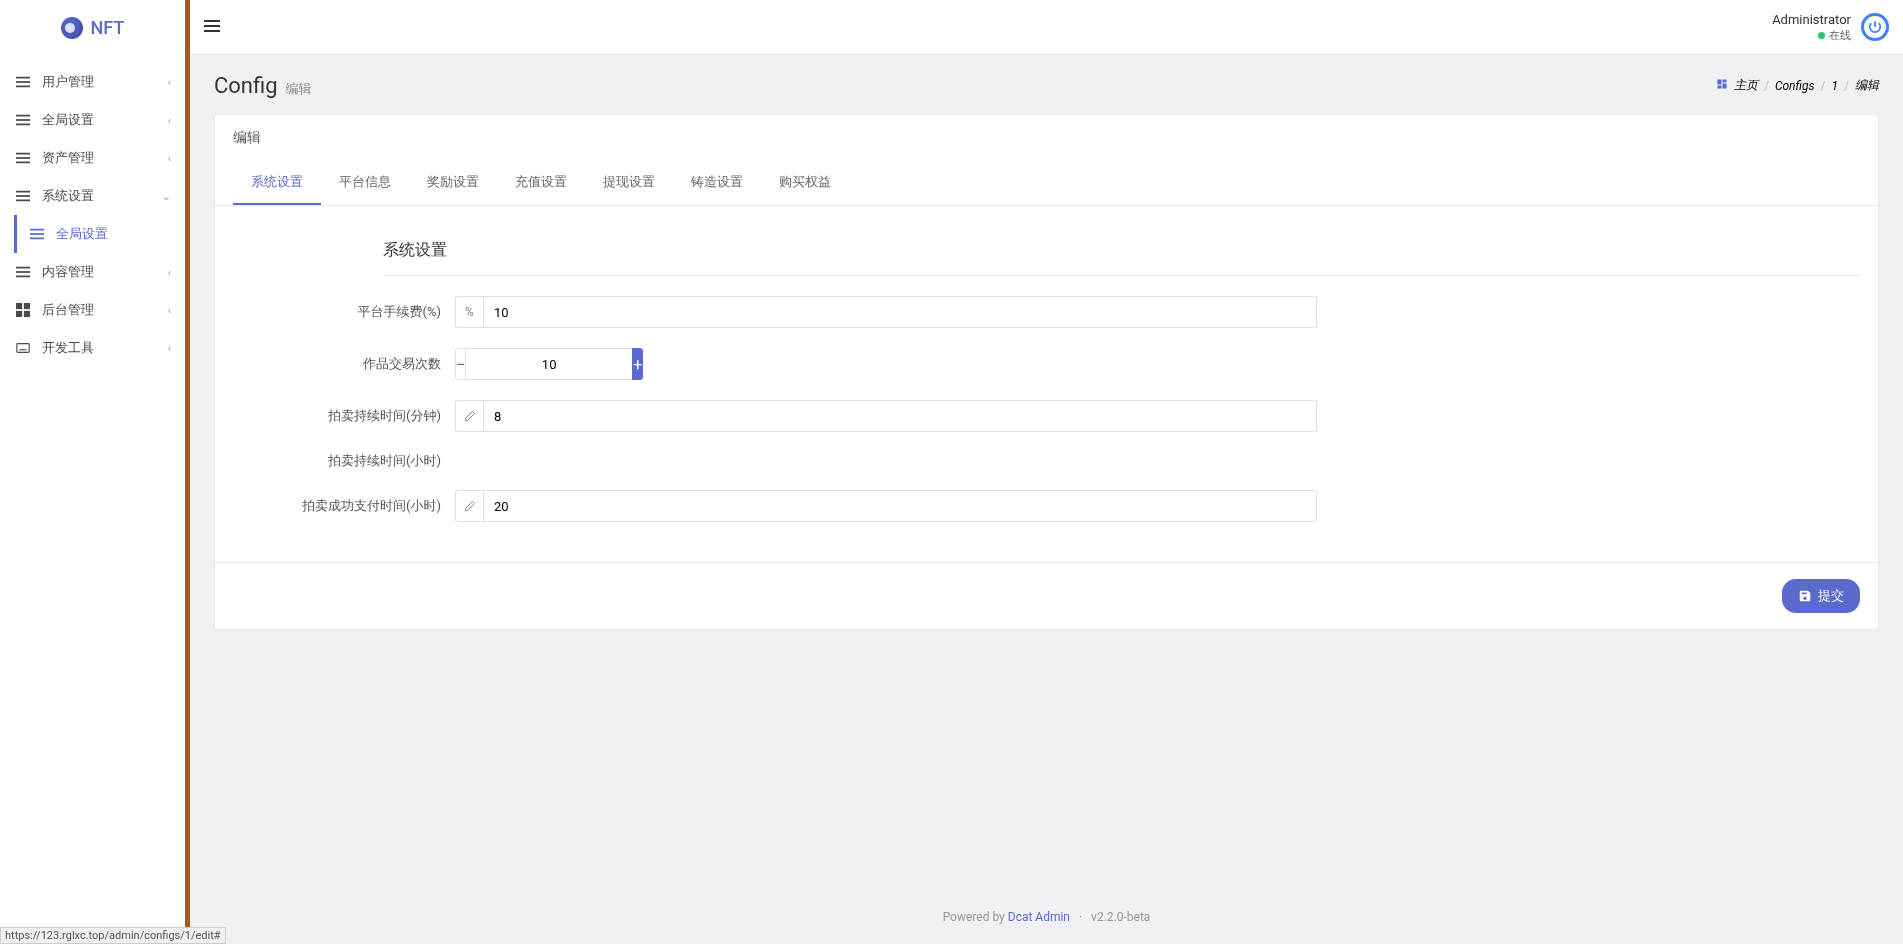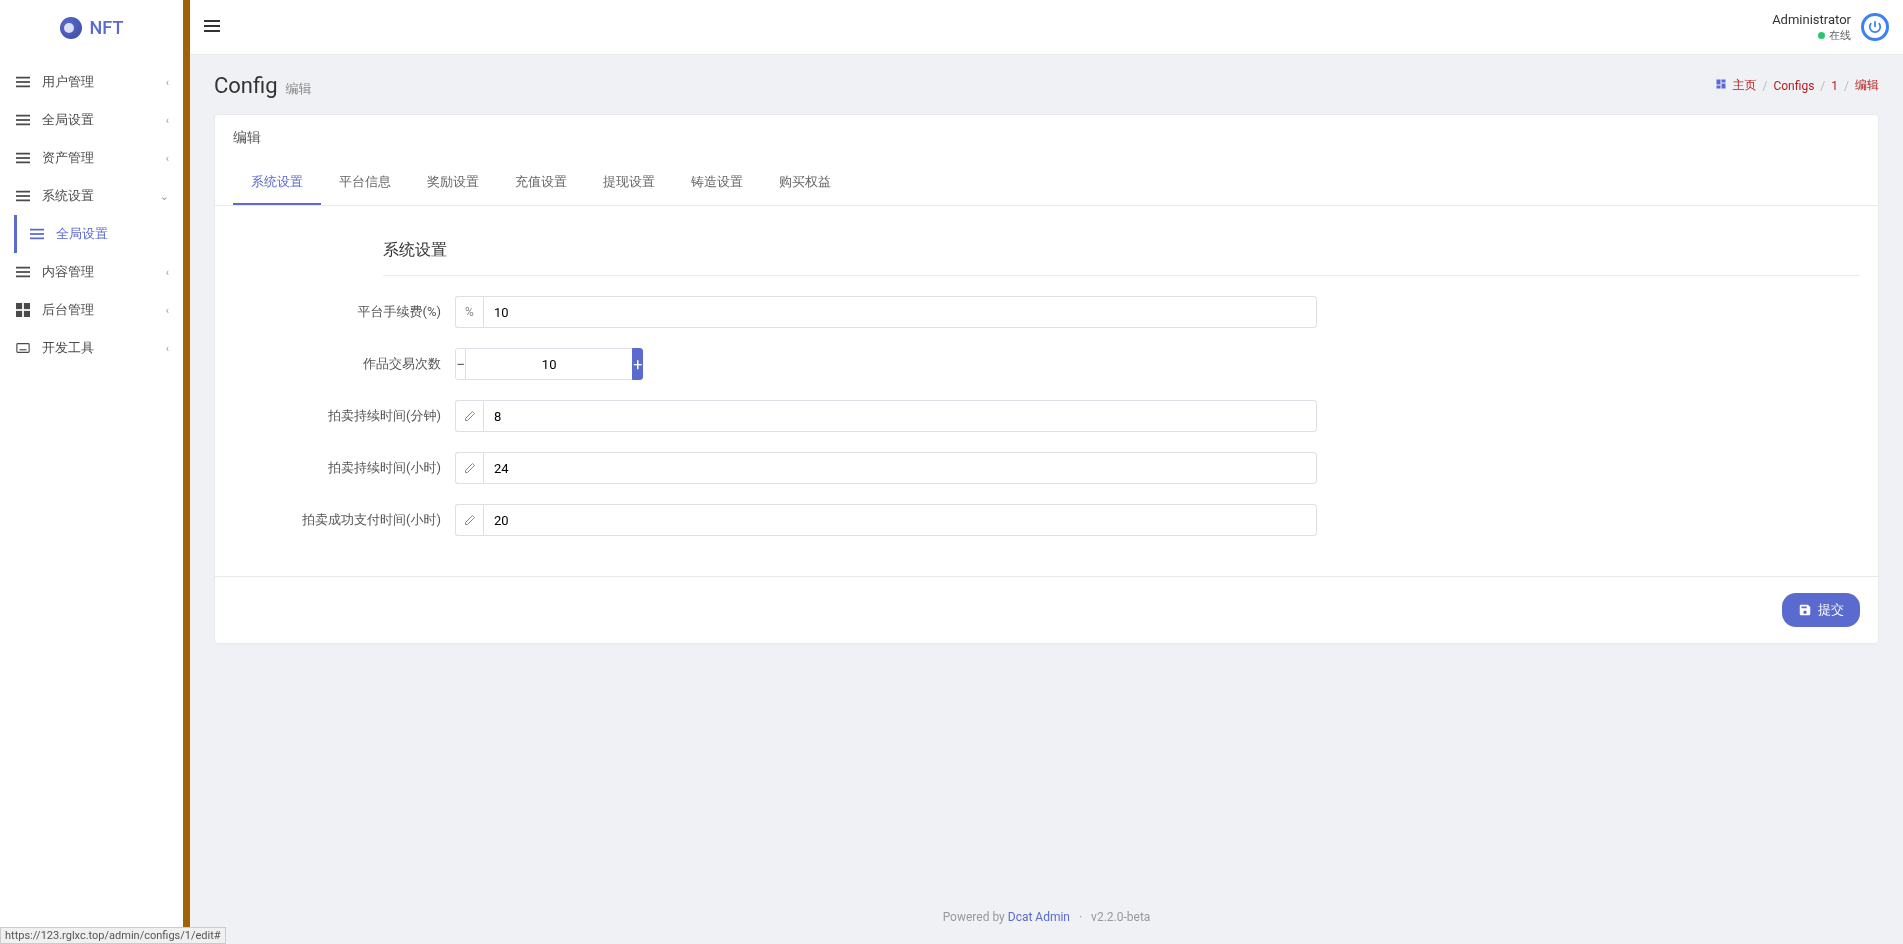--- a/index.html
+++ b/index.html
@@ -1,20 +1,20 @@
 <!DOCTYPE html>
 <html><head>
 <meta charset="utf-8">
 <style>
 * { margin: 0; padding: 0; box-sizing: border-box; font-family: -apple-system, BlinkMacSystemFont, "Segoe UI", Roboto, "Helvetica Neue", Arial, sans-serif; }
 body { background: #f0f1f5; color: #333; font-size: 14px; }
 .layout { display: flex; min-height: 100vh; }
 
 
-.sidebar { width: 190px; background: #fff; border-right: 7px solid #a16207; display: flex; flex-direction: column; }
+.sidebar { width: 190px; background: #fff; border-right: 5px solid #a16207; display: flex; flex-direction: column; }
 .logo { display: flex; align-items: center; justify-content: center; gap: 8px; height: 55px; }
 .logo-icon { width: 22px; height: 22px; border-radius: 50%; background: radial-gradient(circle at 35% 35%, #5a6acf, #3b4a9f); position: relative; }
 .logo-icon::after { content: ""; position: absolute; width: 10px; height: 10px; border-radius: 50%; background: #fff; top: 6px; left: 4px; opacity: .8; }
 .logo-text { font-size: 18px; color: #5a6acf; font-weight: 500; }
 .nav { padding-top: 8px; }
 .nav-item { display: flex; align-items: center; padding: 10px 14px; color: #4a4a4a; cursor: pointer; font-size: 13px; position: relative; }
 .nav-item.active { color: #5a6acf; }
 .nav-item.active::before { content: ""; position: absolute; left: 0; top: 0; bottom: 0; width: 3px; background: #5a6acf; }
 .nav-icn { width: 18px; display: inline-flex; justify-content: center; margin-right: 10px; }
 .nav-chevron { margin-left: auto; color: #999; font-size: 11px; }
@@ -30,21 +30,21 @@
 .status-dot { display: inline-block; width: 7px; height: 7px; border-radius: 50%; background: #28c76f; margin-right: 4px; }
 .status-text { color: #666; font-size: 11px; }
 .power-btn { width: 28px; height: 28px; border-radius: 50%; border: 3px solid #3b82f6; display: flex; align-items: center; justify-content: center; cursor: pointer; color: #3b82f6; }
 
 .content { padding: 18px 24px; flex: 1; }
 .page-head { display: flex; align-items: center; justify-content: space-between; margin-bottom: 16px; flex-wrap: wrap; }
 .page-title { display: flex; align-items: baseline; gap: 8px; justify-content: center; }
 .page-title h1 { font-size: 22px; font-weight: 400; color: #333; }
 .page-title small { font-size: 13px; color: #888; }
 .breadcrumb { font-size: 12px; color: #999; display: flex; gap: 6px; align-items: center; }
-.breadcrumb a { color: #b91c1c; text-decoration: none; cursor: pointer; }
+.breadcrumb a { color: #000000; text-decoration: none; cursor: pointer; font-style: italic; }
 .breadcrumb .sep { color: #bbb; }
 
 .card { background: #fff; border-radius: 4px; border: 1px solid #e7eaef; box-shadow: 0 1px 3px rgba(0,0,0,.02); }
 .card-head { padding: 14px 18px; border-bottom: 0; font-size: 14px; color: #555; }
 .tabs { display: flex; border-bottom: 1px solid #e7eaef; padding: 0 18px; }
 .tab { padding: 12px 18px; font-size: 13px; color: #666; cursor: pointer; border-bottom: 2px solid transparent; }
 .tab.active { color: #5a6acf; border-bottom-color: #5a6acf; }
 
 .form-area { padding: 20px 18px; }
 .section-title { margin-left: 150px; padding: 14px 0; font-size: 16px; color: #333; border-bottom: 1px solid #e7eaef; margin-bottom: 20px; }
@@ -265,30 +265,20 @@
                       <path d="M17 3l4 4L7 21H3v-4L17 3z"></path>
                     </svg>
                   </span>
                 <input class="igp-input" value="8" style="">
               </div>
             </div>
           </div>
 
           <div class="form-row">
             <label class="form-label">拍卖持续时间(小时)</label>
-            <div class="form-ctrl">
-              <div class="input-group">
-                <span class="igp-addon">
-                    <svg viewBox="0 0 24 24" fill="none" stroke="currentColor" stroke-width="2">
-                      <path d="M17 3l4 4L7 21H3v-4L17 3z"></path>
-                    </svg>
-                  </span>
-                <input class="igp-input" value="24" style="">
-              </div>
-            </div>
           </div>
 
           <div class="form-row">
             <label class="form-label">拍卖成功支付时间(小时)</label>
             <div class="form-ctrl">
               <div class="input-group">
                 <span class="igp-addon">
                     <svg viewBox="0 0 24 24" fill="none" stroke="currentColor" stroke-width="2">
                       <path d="M17 3l4 4L7 21H3v-4L17 3z"></path>
                     </svg>

